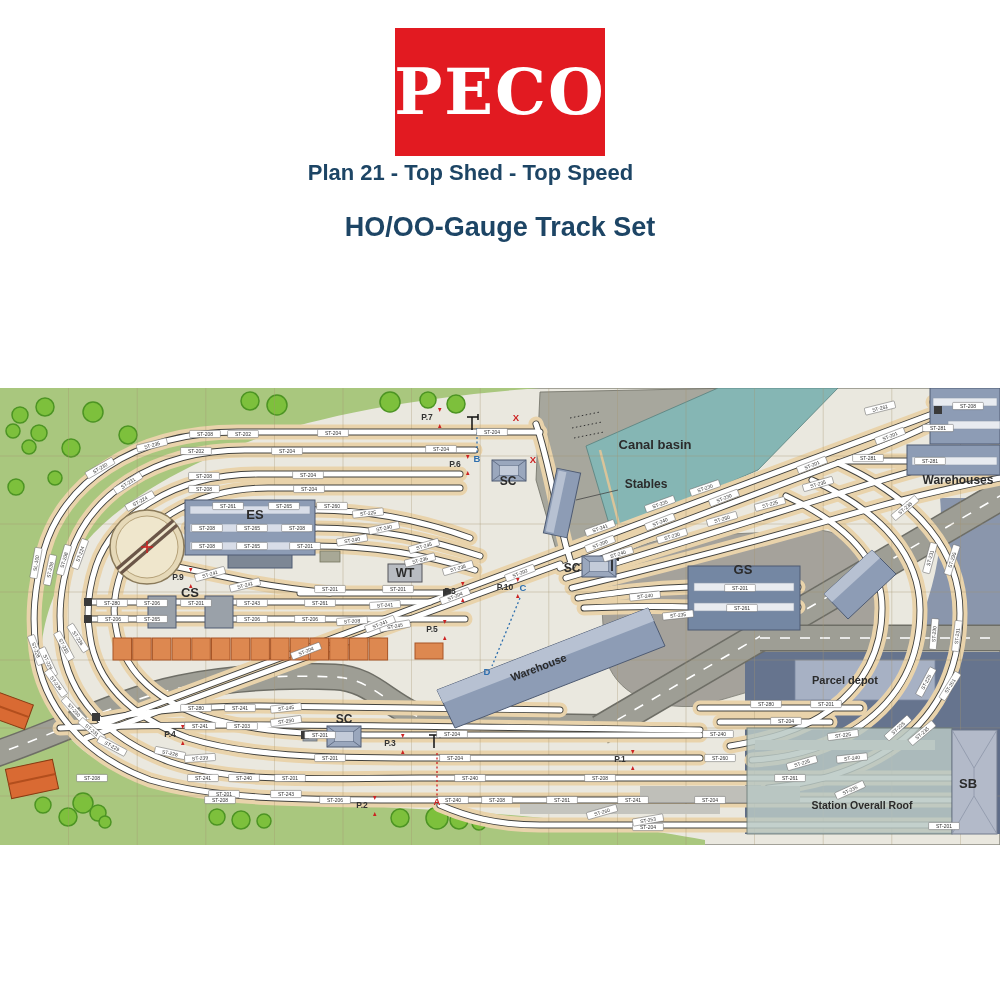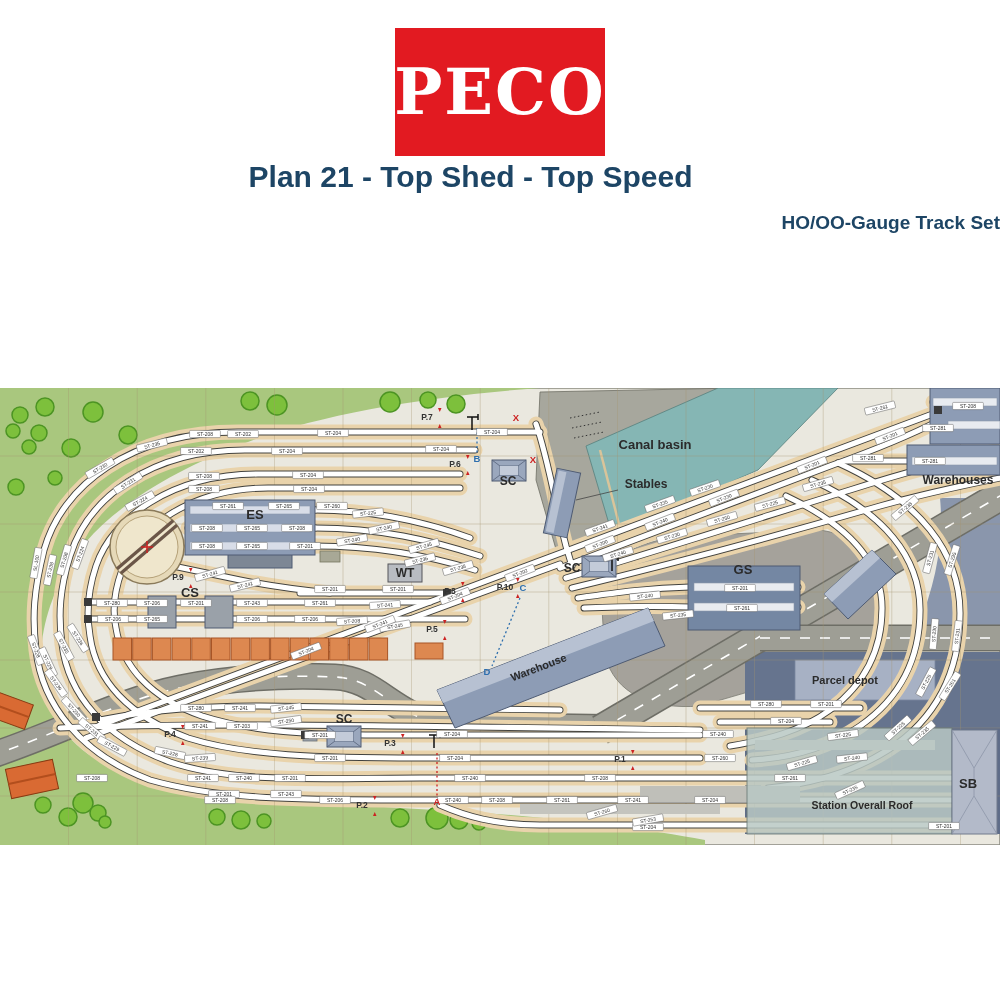--- a/index.html
+++ b/index.html
@@ -3,23 +3,23 @@
 <meta charset="utf-8">
 <style>
   html,body{margin:0;padding:0;background:#ffffff;width:1000px;height:1000px;
     font-family:"Liberation Sans",sans-serif;position:relative;}
   #page{position:relative;width:1000px;height:1000px;overflow:hidden;}
   .logo{position:absolute;left:395px;top:28px;width:210px;height:128px;
     display:flex;align-items:center;justify-content:center;}
   .logo-text{font-family:"DejaVu Serif","Liberation Serif",serif;font-weight:bold;
     color:#ffffff;font-size:64px;letter-spacing:2px;line-height:1;}
   .title{position:absolute;left:0;top:160px;width:941px;text-align:center;
-    font-size:30px;font-weight:800;}
-  .subtitle{position:absolute;left:0;top:212px;width:1000px;text-align:right;
-    font-size:19px;font-weight:800;}
+    font-size:22px;font-weight:800;}
+  .subtitle{position:absolute;left:0;top:212px;width:1000px;text-align:center;
+    font-size:27px;font-weight:800;}
   #planwrap{position:absolute;left:0;top:388px;width:1000px;height:457px;}
   svg text{font-family:"Liberation Sans",sans-serif;}
 </style>
 </head>
 <body>
 <div id="page">
 
 <div class="logo" id="logo-box" style="background: rgb(226, 26, 33);">
   <span class="logo-text">PECO</span>
 </div>

